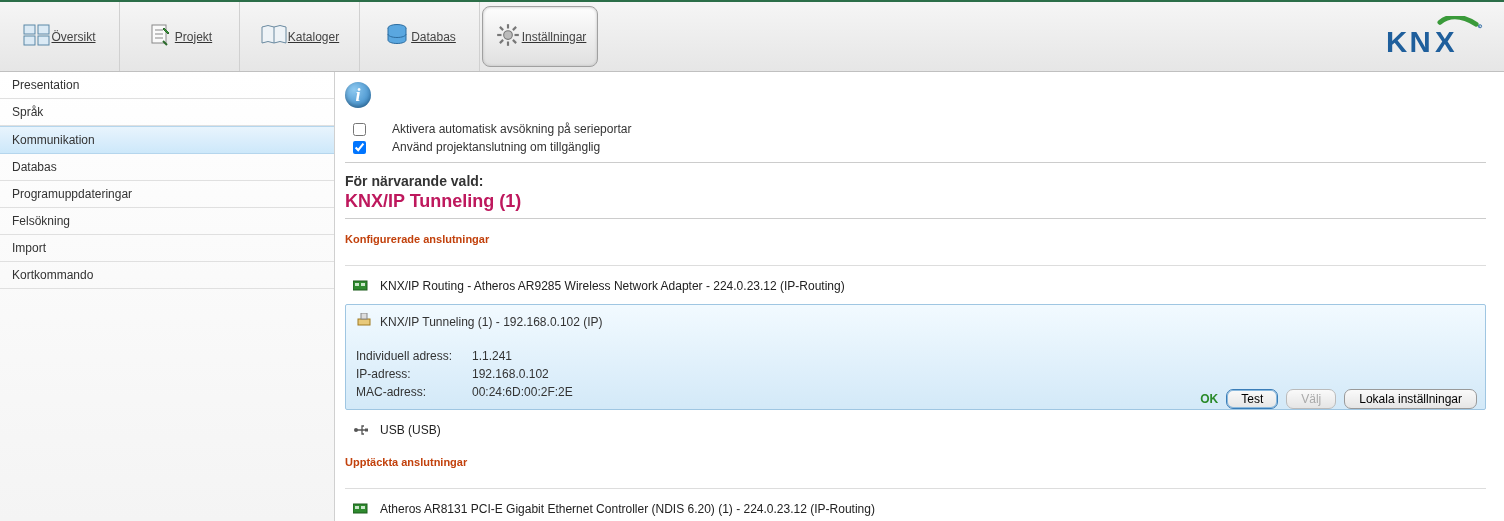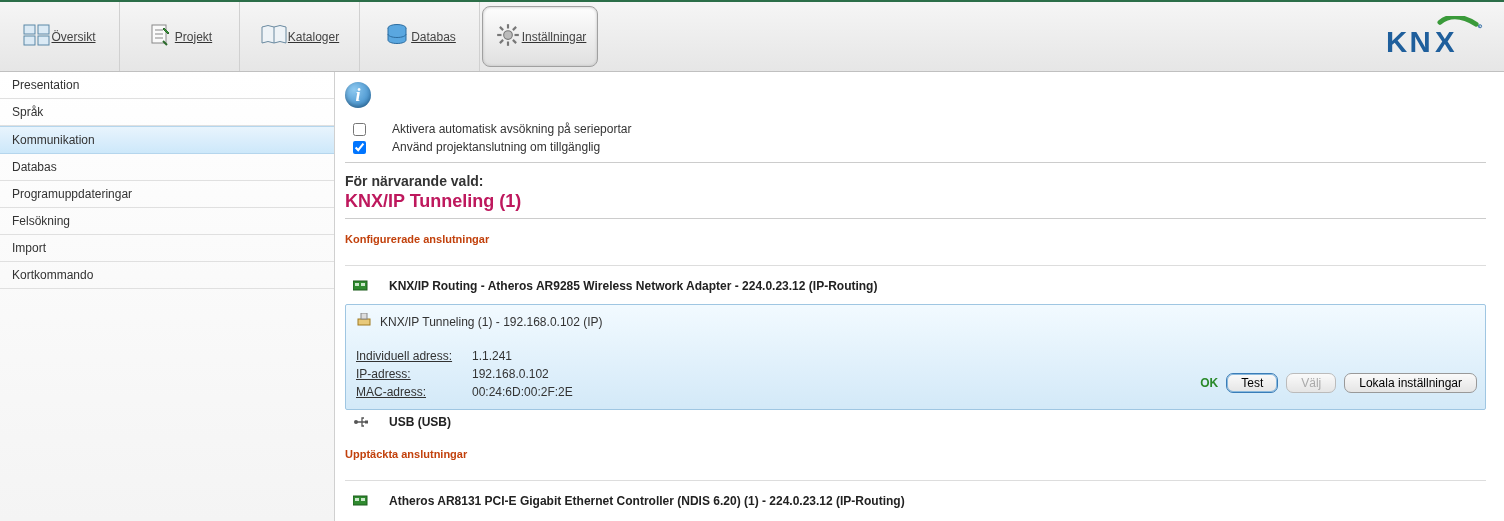--- a/index.html
+++ b/index.html
@@ -82,36 +82,36 @@
     font-size: 18px; font-style: italic;
     box-shadow: inset 0 -2px 4px rgba(0,0,0,.3);
     margin-bottom: 10px;
   }
   .check-row { display:flex; align-items:center; margin: 4px 0; padding-left: 8px; gap: 20px;}
   .check-row input { margin-right: 6px; }
   .section-hr { border-top: 1px solid #ccc; margin-top: 8px; }
   .sel-label { font-weight: bold; margin: 10px 0 2px 0; font-size: 14px; }
   .sel-title { font-weight: bold; font-size: 18px; color:#be185d; margin-bottom: 6px;}
   .subhead { color:#c2410c; font-weight:bold; font-size:11px; margin: 14px 0 8px 0; border-bottom:1px solid #ddd; padding-bottom:20px;}
-  .conn-row { display:flex; align-items:center; gap:20px; padding: 4px 8px; font-size:12px; color:#222;font-weight:bold;}
+  .conn-row { display:flex; align-items:center; gap:11px; padding: 4px 8px; font-size:12px; color:#222;}
   .conn-row .cicon { width:16px; height:16px; display:flex; align-items:center; justify-content:center;}
   .selected-conn {
     background: linear-gradient(#f2faff, #d3e9f8);
     border: 1px solid #9fc6e2;
     border-radius: 2px;
     padding: 8px 10px 8px 10px;
     margin-top: 6px;
     position: relative;
   }
   .selected-conn .row-hd { display:flex; align-items:center; gap:8px; margin-bottom:17px;}
   .kv-grid { font-size:12px; color:#333; }
   .kv-grid .kv { display:flex; gap:6px; line-height:1.5;}
-  .kv-grid .k { width:110px;text-decoration:underline; }
+  .kv-grid .k { width:110px; }
   .conn-footer {
-    position:absolute; right:8px; bottom:16px; display:flex; align-items:center; gap:8px;
+    position:absolute; right:8px; bottom:0; display:flex; align-items:center; gap:8px;
   }
   .ok-text { color:#2a8a2a; font-weight:bold; font-size:12px; }
   button.btn {
     background: linear-gradient(#fafafa,#e5e5e5);
     border:1px solid #999;
     border-radius:7px;
     padding: 2px 14px;
     font-size:12px;
     cursor:pointer;
   }
@@ -261,21 +261,21 @@
           </div>
       </div>
       <div class="conn-footer">
         <span class="ok-text">OK</span>
         <button class="btn focus">Test</button>
         <button class="btn" disabled="">Välj</button>
         <button class="btn">Lokala inställningar</button>
       </div>
     </div>
 
-    <div class="conn-row" style="">
+    <div class="conn-row" style="margin-top:8px">
       <span class="cicon">
         <svg width="16" height="12" viewBox="0 0 16 12">
             <circle cx="3" cy="6" r="2" fill="#555"></circle>
             <path d="M3 6 H13 M9 6 V2 H11 M9 6 V10 H11" stroke="#555" stroke-width="1.3" fill="none"></path>
             <rect x="12" y="4.5" width="3" height="3" fill="#555"></rect>
           </svg>
       </span>
       <span>USB (USB)</span>
     </div>
 

